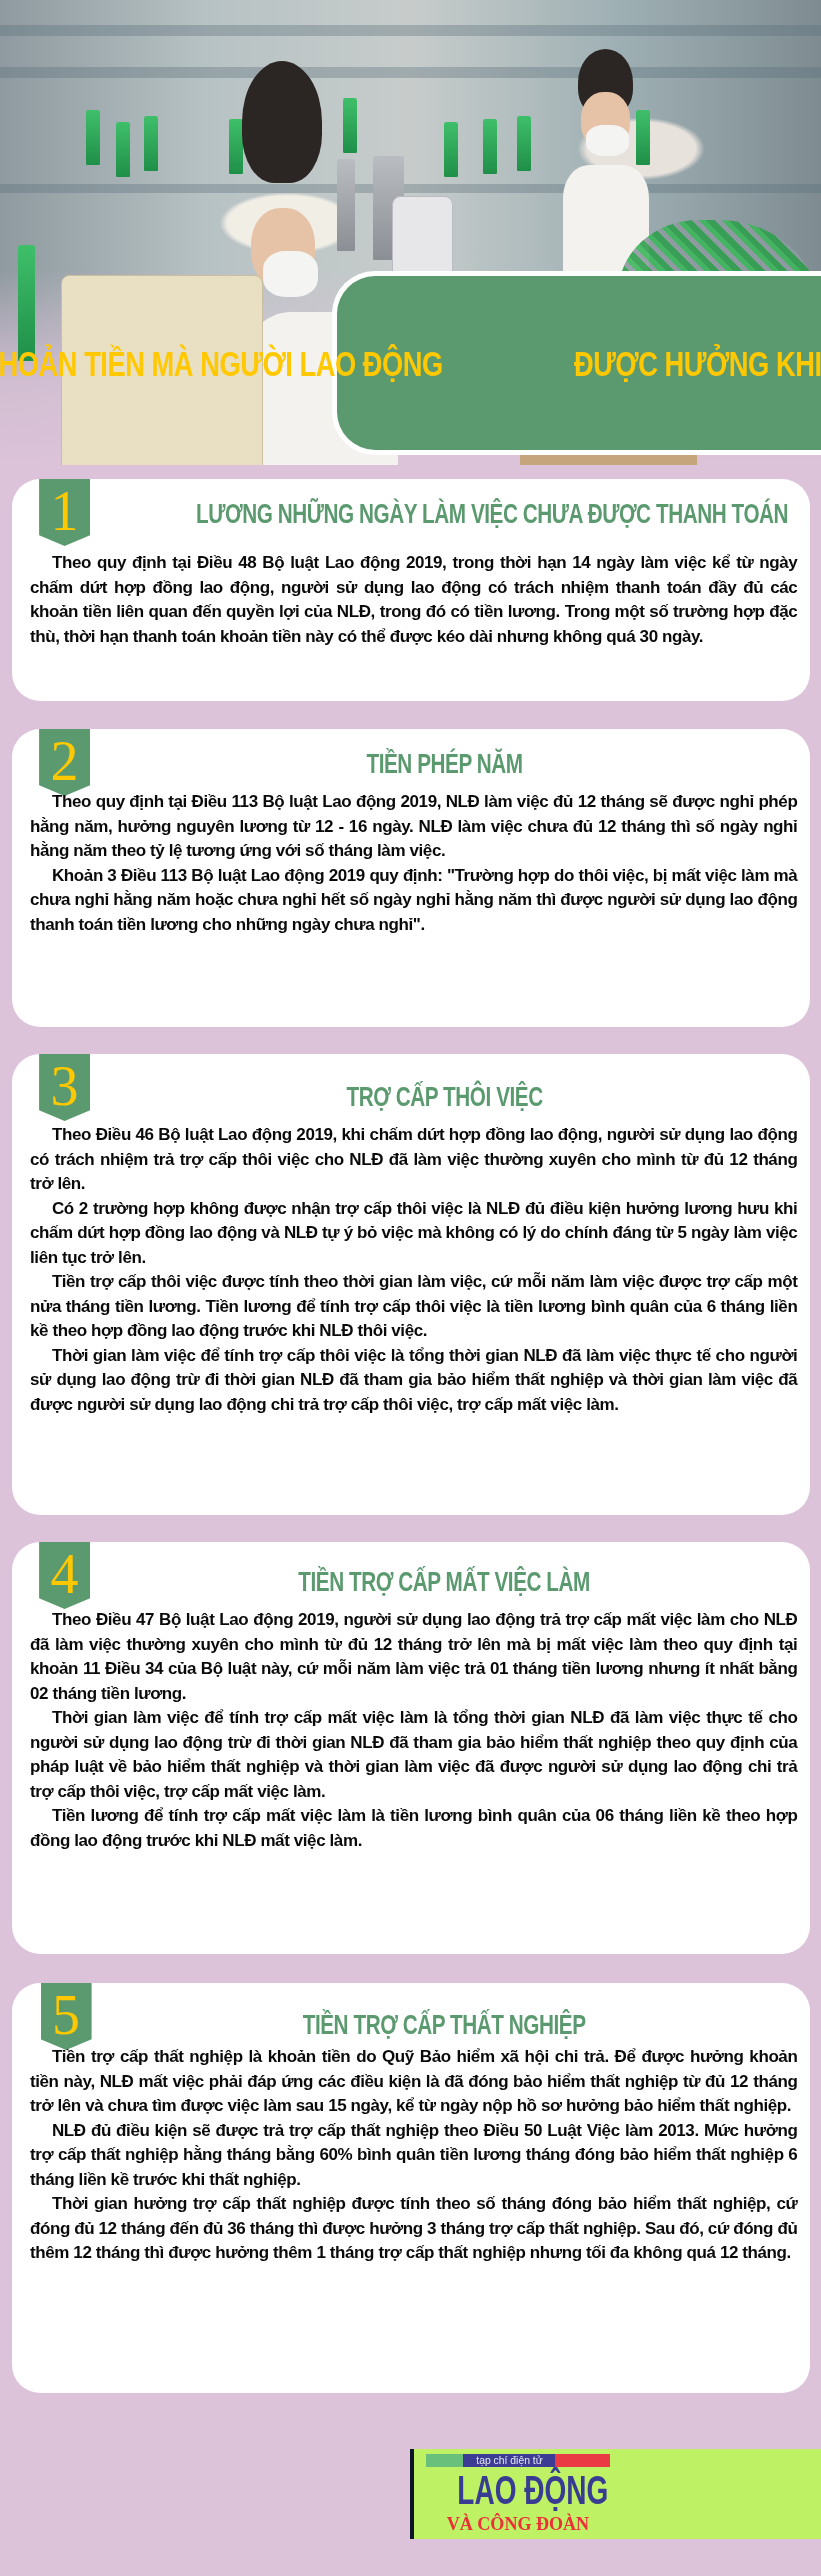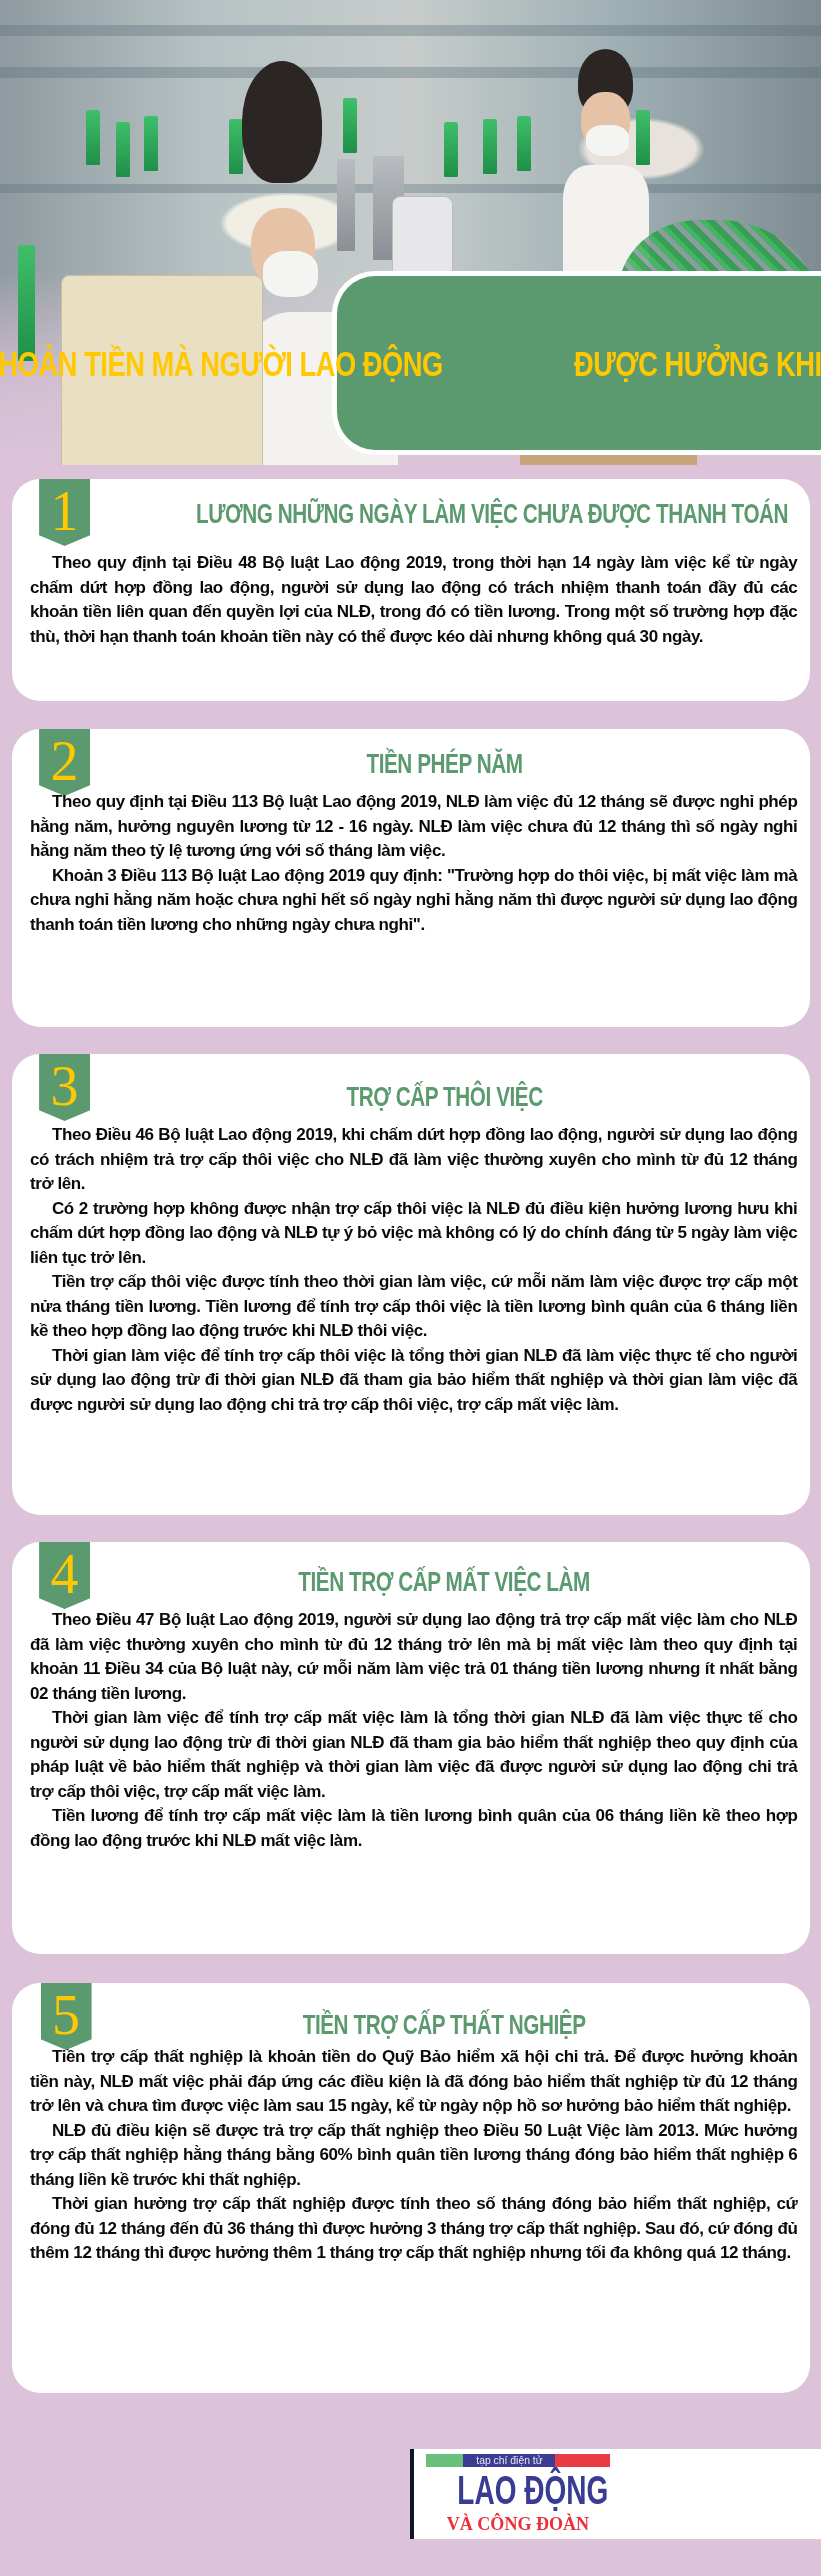--- a/index.html
+++ b/index.html
@@ -106,21 +106,21 @@
     color: #123d8a;
     font-family: "Liberation Sans", sans-serif;
     font-weight: 700;
     font-size: 39px;
     letter-spacing: -0.6px;
     transform: scaleX(0.72);
     display: inline-block;
   }
   .logo-sep { width: 4.3px; height: 100%; background: #0d1626; }
   .logo-ld {
-    flex: 1; height: 100%; background: #ffffff; position: relative;
+    flex: 1; height: 100%; background: #bef264; position: relative;
   }
   .ld-strip { position: absolute; left: 12.2px; top: 4.9px; width: 184px; height: 13px; display: flex; }
   .ld-strip .g { width: 37px; background: #69c07a; }
   .ld-strip .b { width: 92px; background: #3c3c94; color: #e8e8f4; font-size: 10.4px; line-height: 13px; text-align: center; font-family: "Liberation Sans", sans-serif; }
   .ld-strip .r { flex: 1; background: #ea3b44; }
   .ld-main {
     position: absolute; left: 11px; top: 19.6px; width: 186px; text-align: center;
     color: #383c92; font-family: "Liberation Sans", sans-serif; font-weight: 700;
     font-size: 40px; line-height: 43px;
   }

